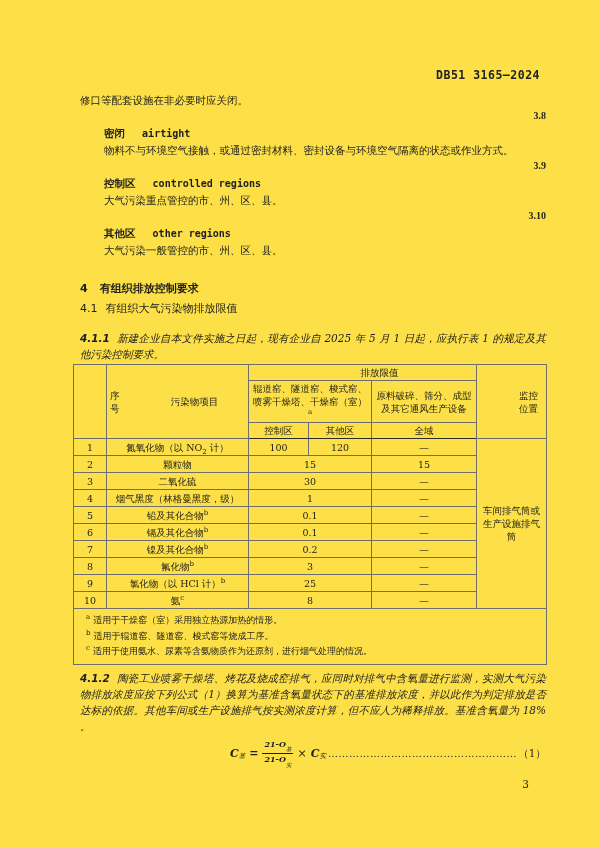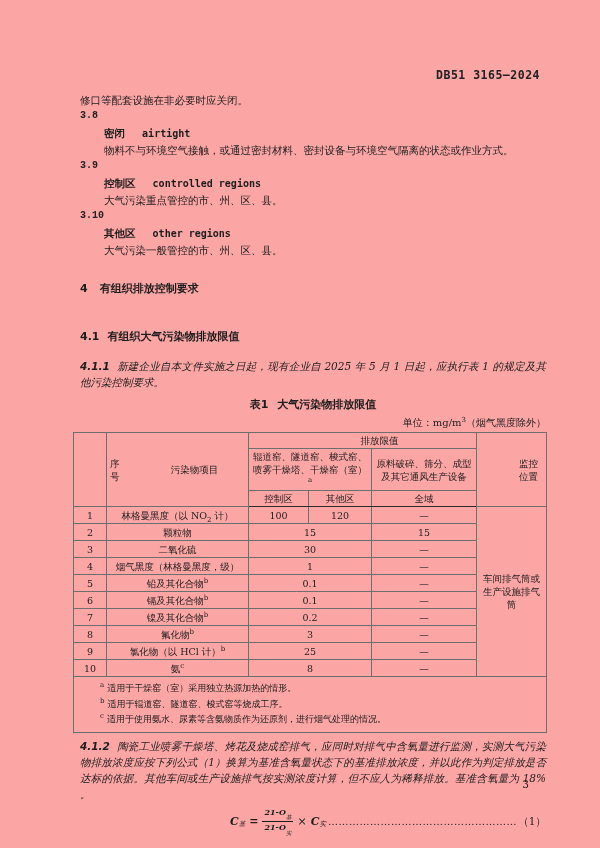--- a/index.html
+++ b/index.html
@@ -1,41 +1,41 @@
 <!DOCTYPE html>
 <html><head>
 <meta charset="utf-8">
 <style>
   * { margin:0; padding:0; box-sizing:border-box; }
   html,body { background:#888; }
   .page {
     position:relative; width:600px; height:848px; margin:0 auto;
-    background:#fca5a5; color:#1d1d1d; overflow:hidden;
+    background:#fde047; color:#1d1d1d; overflow:hidden;
     font-family:"DejaVu Serif","Liberation Serif",serif;
   }
   .doc-code {
     position:absolute; top:68px; right:60px;
     font-family:"DejaVu Sans Mono","Liberation Mono",monospace;
     font-size:11.5px; font-weight:bold; letter-spacing:0.5px; color:#222;
   }
   .content { position:absolute; left:80px; top:92px; width:466px; }
   .body-line { font-size:10.5px; line-height:16px; text-align:justify; }
   
   .term-no {
-    font-family:Liberation Mono, monospace;
-    font-size:10px; font-weight:bold; line-height:16px; color:#222;
+    font-family:Liberation Serif, serif;
+    font-size:10px; font-weight:bold; line-height:16px; color:#222;text-align:right;
   }
   .term-line { padding-left:24px; line-height:16px; }
   .term-zh { font-family:"DejaVu Sans","Liberation Sans",sans-serif; font-weight:bold; font-size:10.5px; }
   .term-en { font-family:"DejaVu Sans Mono","Liberation Mono",monospace; font-weight:bold; font-size:10px; margin-left:12px; }
   .term-def { padding-left:24px; font-size:10.5px; line-height:16px; text-align:justify; }
   
   .sec-h { margin-top:23px; font-family:"DejaVu Sans","Liberation Sans",sans-serif; font-weight:bold; font-size:11px; line-height:16px; }
   .sec-h .h-no { margin-right:12px; }
-  .sub-h { margin-top:32px; font-family:"DejaVu Sans","Liberation Sans",sans-serif; font-weight:bold; font-size:11px; line-height:16px; }
+  .sub-h { margin-top:4px; font-family:"DejaVu Sans","Liberation Sans",sans-serif; font-weight:normal; font-size:11px; line-height:16px; }
   .sub-h .h-no { margin-right:8px; }
   .clause { margin-top:13px; font-size:10.5px; line-height:16px; text-align:justify;font-style:italic; }
   .clause-no { font-family:"DejaVu Sans","Liberation Sans",sans-serif; font-weight:bold; font-size:10.5px; margin-right:7px; }
   
   .tbl-caption { margin-top:7px; text-align:center; font-family:"DejaVu Sans","Liberation Sans",sans-serif; font-weight:bold; font-size:11px; line-height:15px; }
   .tbl-caption .cap-label { margin-right:9px; }
   .unit-note { margin-top:4px; text-align:right; font-size:10px; line-height:14px; }
   sup { font-size:7px; vertical-align:super; line-height:0; }
   sub { font-size:7px; vertical-align:sub; line-height:0; }
   
@@ -47,21 +47,21 @@
   }
   table.limits td {
     border:1px solid #6e6e6e; text-align:center; vertical-align:middle;
     padding:1px 2px; line-height:13px; height:17px;
   }
   tr.hrow1 td { height:14px;padding-left:36px; }
   tr.hrow2 td { height:29px; }
   tr.hrow3 td { height:14px; border-bottom:1.5px solid #2c2c2c; }
   td.monitor { text-align:left; padding:2px 4px; line-height:15px; }
   tr.fnrow td { border:1px solid #6e6e6e; border-top:1px solid #6e6e6e; text-align:left; padding:4px 6px 4px 12px; height:auto; }
-  .fn-line { font-size:9px; line-height:15.5px; text-align:left;margin-left:14px; }
+  .fn-line { font-size:9px; line-height:15.5px; text-align:left; }
   .fn-line sup { margin-right:3px; }
   
   .formula-row { display:flex; align-items:center; margin-top:6px; width:100%; }
   .f-indent { width:150px; flex:none; }
   .f-math { display:inline-flex; align-items:center; font-style:italic; font-weight:bold; font-size:11px; white-space:nowrap; }
   .f-math .v-sub { font-size:6.5px; vertical-align:sub; position:relative; top:3px; font-weight:normal; }
   .f-eq { margin:0 4px; font-style:normal; }
   .frac { display:inline-flex; flex-direction:column; text-align:center; font-size:8px; line-height:9px; font-weight:bold; }
   .frac .num { border-bottom:1px solid #1d1d1d; padding:0 2px 1px 2px; }
   .frac .den { padding-top:1px; }
@@ -114,27 +114,21 @@
     </div>
 
     <div class="sub-h">
       <span class="h-no">4.1</span><span>有组织大气污染物排放限值</span>
     </div>
 
     <p class="clause">
       <span class="clause-no">4.1.1</span><span>新建企业自本文件实施之日起，现有企业自 2025 年 5 月 1 日起，应执行表 1 的规定及其他污染控制要求。</span>
     </p>
 
-    <div class="tbl-caption">
-      <span class="cap-label">表1</span><span>大气污染物排放限值</span>
-    </div>
-
-    <div class="unit-note">
-      <span>单位：mg/m</span><sup>3</sup><span>（烟气黑度除外）</span>
-    </div>
+
 
     <table class="limits">
       <colgroup>
         <col style="width:33px">
           <col style="width:142px">
           <col style="width:60px">
         <col style="width:63px">
           <col style="width:105px">
           <col style="width:70px">
       </colgroup>
@@ -155,21 +149,21 @@
           <td>原料破碎、筛分、成型及其它通风生产设备</td>
         </tr>
         <tr class="hrow3">
           <td>控制区</td>
           <td>其他区</td>
           <td>全域</td>
         </tr>
 
         <tr>
           <td>1</td>
-          <td><span>林格曼黑度（以 NO</span><sub>2</sub><span> 计）</span></td>
+          <td><span>氮氧化物（以 NO</span><sub>2</sub><span> 计）</span></td>
           <td>100</td>
           <td>120</td>
           <td>—</td>
           <td rowspan="10" class="monitor">车间排气筒或生产设施排气筒</td>
         </tr>
         <tr>
           <td>2</td>
           <td>颗粒物</td>
           <td colspan="2">15</td>
           <td>15</td>

